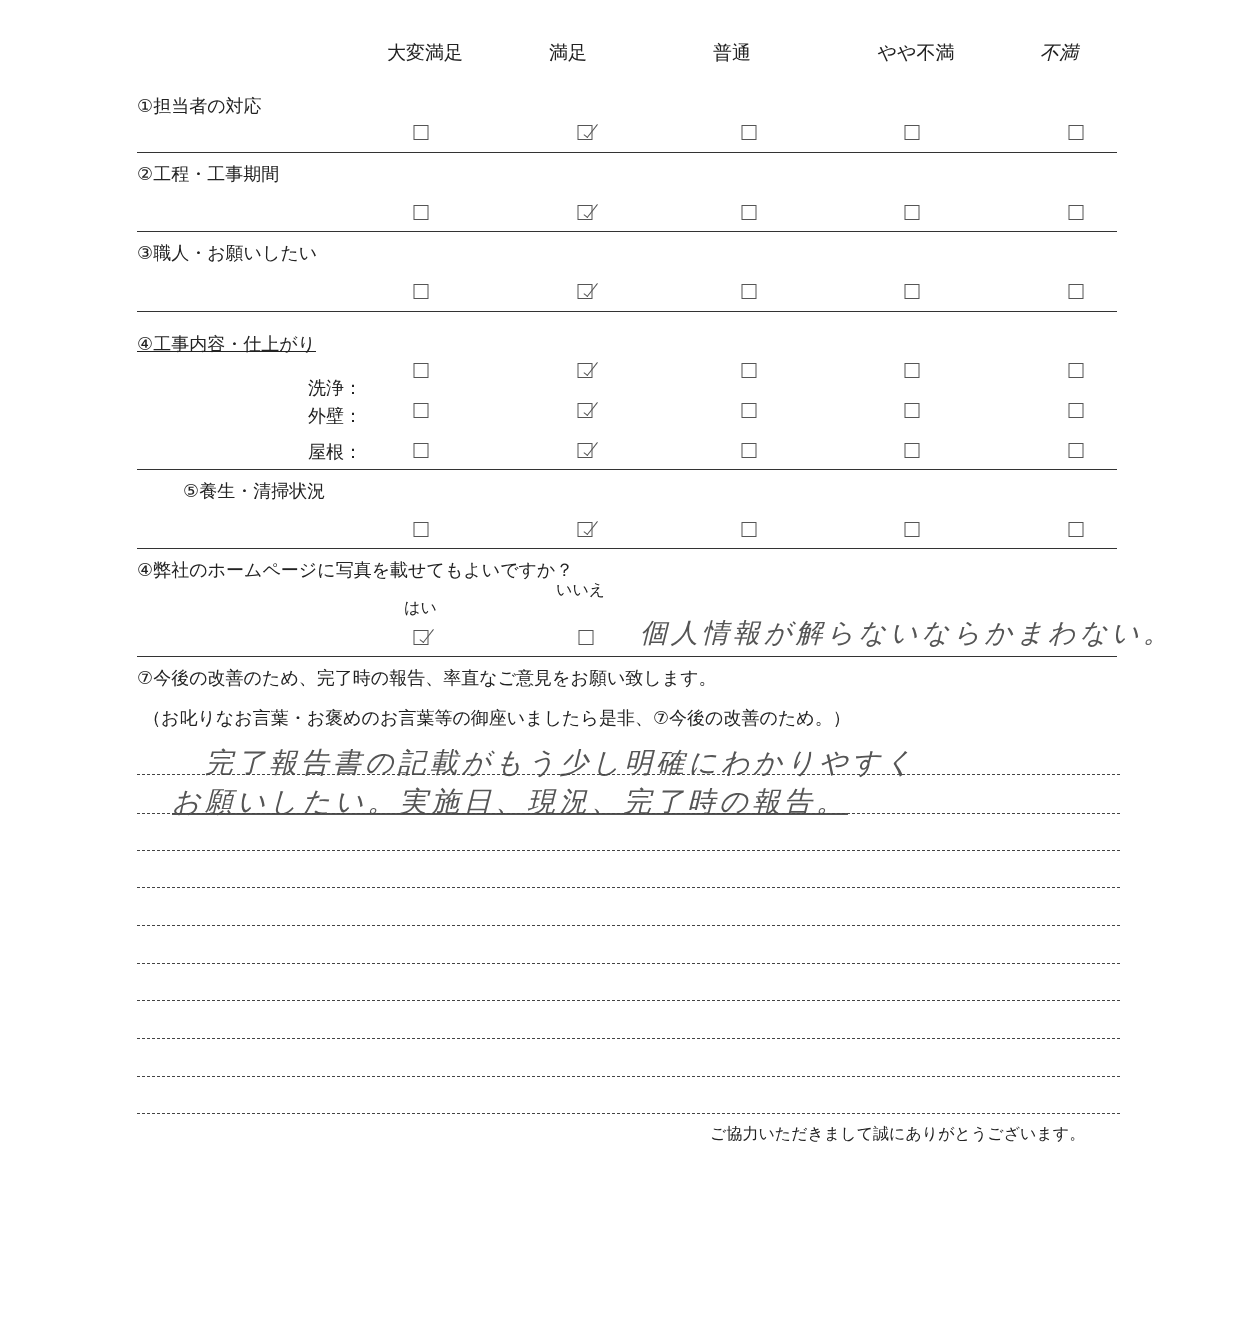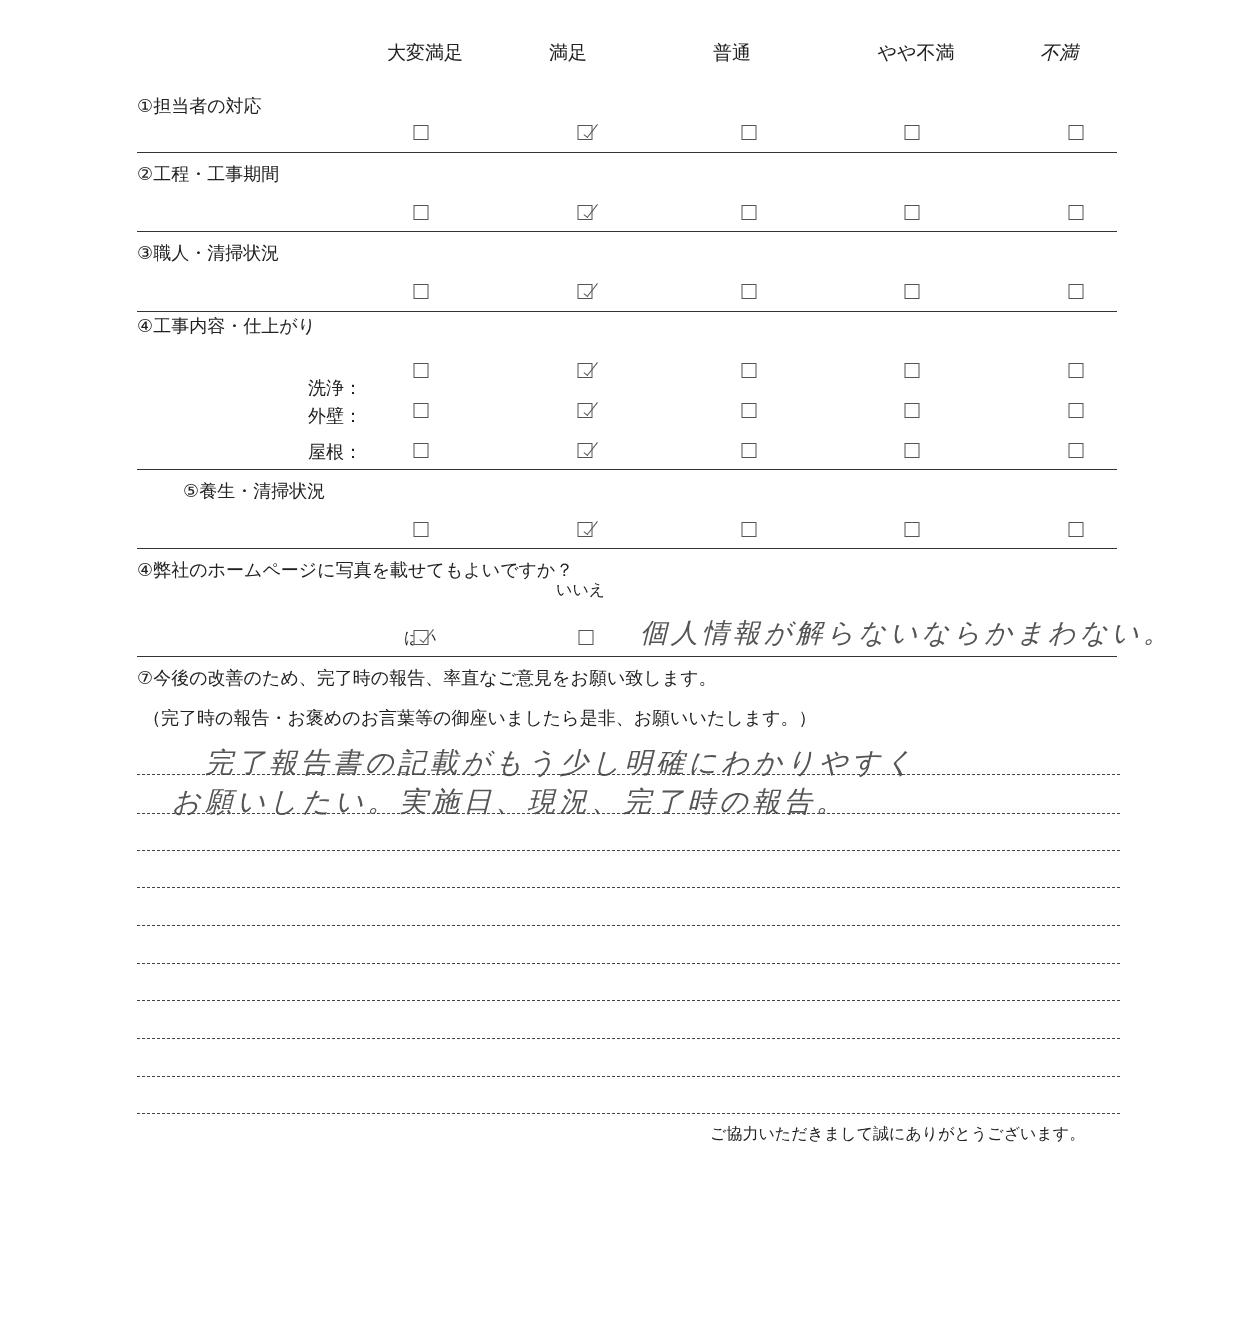--- a/index.html
+++ b/index.html
@@ -40,31 +40,31 @@
 <div class="qlabel" style="top:162px;">②工程・工事期間</div>
 <div>
   <div class="cb" style="left:421px;top:205px;"></div>
   <div class="cb checked" style="left:585px;top:205px;"></div>
   <div class="cb" style="left:749px;top:205px;"></div>
   <div class="cb" style="left:912px;top:205px;"></div>
   <div class="cb" style="left:1076px;top:205px;"></div>
 </div>
 <div class="hr" style="top:231px;"></div>
 
-<div class="qlabel" style="top:241px;">③職人・清掃状況</div>
+<div class="qlabel" style="top:241px;">③職人・お願いしたい</div>
 <div>
   <div class="cb" style="left:421px;top:284px;"></div>
   <div class="cb checked" style="left:585px;top:284px;"></div>
   <div class="cb" style="left:749px;top:284px;"></div>
   <div class="cb" style="left:912px;top:284px;"></div>
   <div class="cb" style="left:1076px;top:284px;"></div>
 </div>
 <div class="hr" style="top:311px;"></div>
 
-<div class="qlabel" style="top:314px;">④工事内容・仕上がり</div>
+<div class="qlabel" style="top:332px;text-decoration:underline;">④工事内容・仕上がり</div>
 <div class="sublabel" style="top:376px;">洗浄：</div>
 <div>
   <div class="cb" style="left:421px;top:363px;"></div>
   <div class="cb checked" style="left:585px;top:363px;"></div>
   <div class="cb" style="left:749px;top:363px;"></div>
   <div class="cb" style="left:912px;top:363px;"></div>
   <div class="cb" style="left:1076px;top:363px;"></div>
 </div>
 <div class="sublabel" style="top:404px;">外壁：</div>
 <div>
@@ -88,31 +88,31 @@
 <div>
   <div class="cb" style="left:421px;top:522px;"></div>
   <div class="cb checked" style="left:585px;top:522px;"></div>
   <div class="cb" style="left:749px;top:522px;"></div>
   <div class="cb" style="left:912px;top:522px;"></div>
   <div class="cb" style="left:1076px;top:522px;"></div>
 </div>
 <div class="hr" style="top:548px;"></div>
 
 <div class="qlabel" style="top:558px;">④弊社のホームページに写真を載せてもよいですか？</div>
-<div class="abs small" style="left:404px;top:598px;margin-top:30px;">はい</div>
+<div class="abs small" style="left:404px;top:598px;">はい</div>
 <div class="abs small" style="left:556px;top:580px;">いいえ</div>
 <div class="cb checked" style="left:421px;top:630px;"></div>
 <div class="cb" style="left:586px;top:630px;"></div>
 <div class="hand" style="left:640px;top:615px;font-size:27px;">個人情報が解らないならかまわない。</div>
 <div class="hr" style="top:656px;"></div>
 
 <div class="qlabel" style="top:666px;">⑦今後の改善のため、完了時の報告、率直なご意見をお願い致します。</div>
-<div class="qlabel" style="top:706px;left:143px;">（完了時の報告・お褒めのお言葉等の御座いましたら是非、お願いいたします。）</div>
+<div class="qlabel" style="top:706px;left:143px;">（お叱りなお言葉・お褒めのお言葉等の御座いましたら是非、⑦今後の改善のため。）</div>
 <div class="hand" style="left:205px;top:744px;">完了報告書の記載がもう少し明確にわかりやすく</div>
-<div class="hand" style="left:172px;top:783px;">お願いしたい。実施日、現況、完了時の報告。</div>
+<div class="hand" style="left:172px;top:783px;text-decoration:underline;">お願いしたい。実施日、現況、完了時の報告。</div>
 
 <div>
   <div class="dash" style="top:774px;"></div>
   <div class="dash" style="top:813px;"></div>
   <div class="dash" style="top:850px;"></div>
   <div class="dash" style="top:887px;"></div>
   <div class="dash" style="top:925px;"></div>
   <div class="dash" style="top:963px;"></div>
   <div class="dash" style="top:1000px;"></div>
   <div class="dash" style="top:1038px;"></div>

